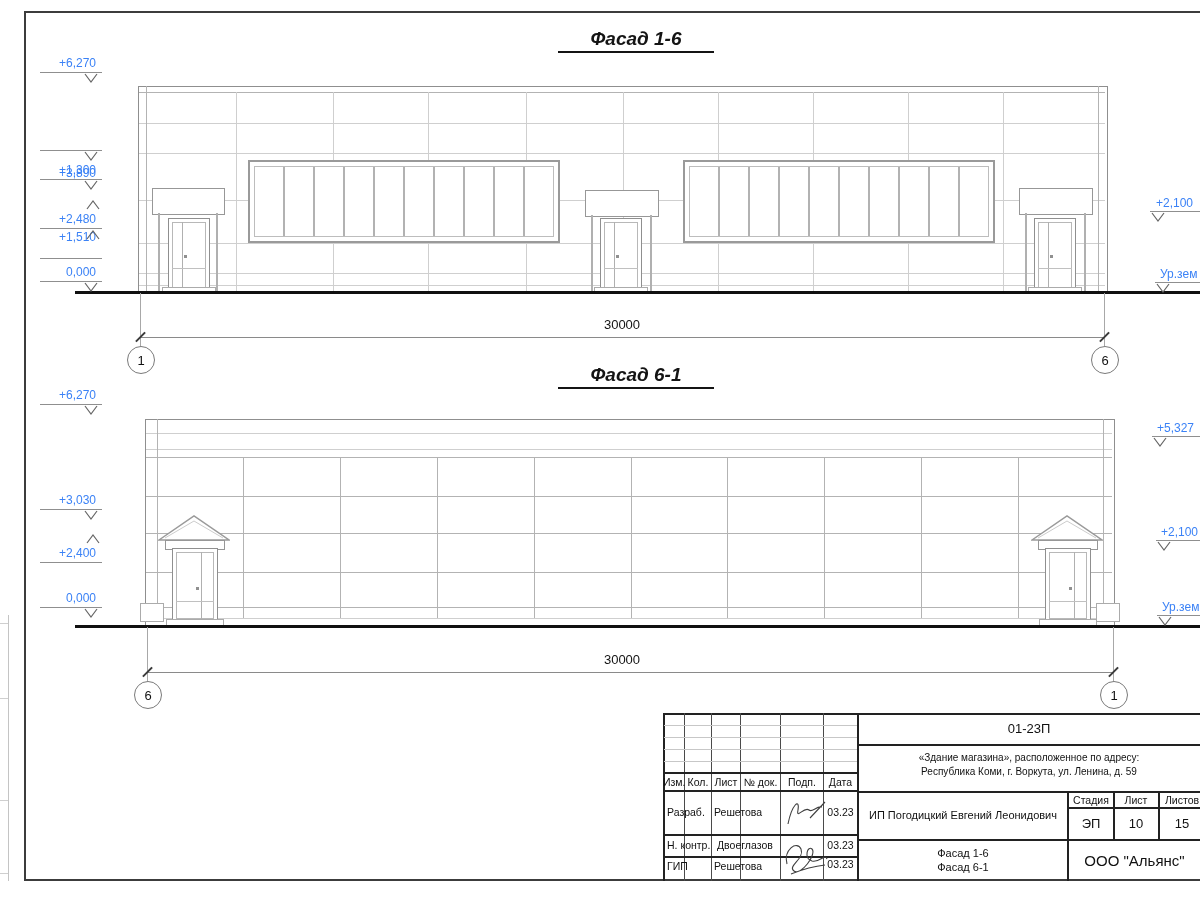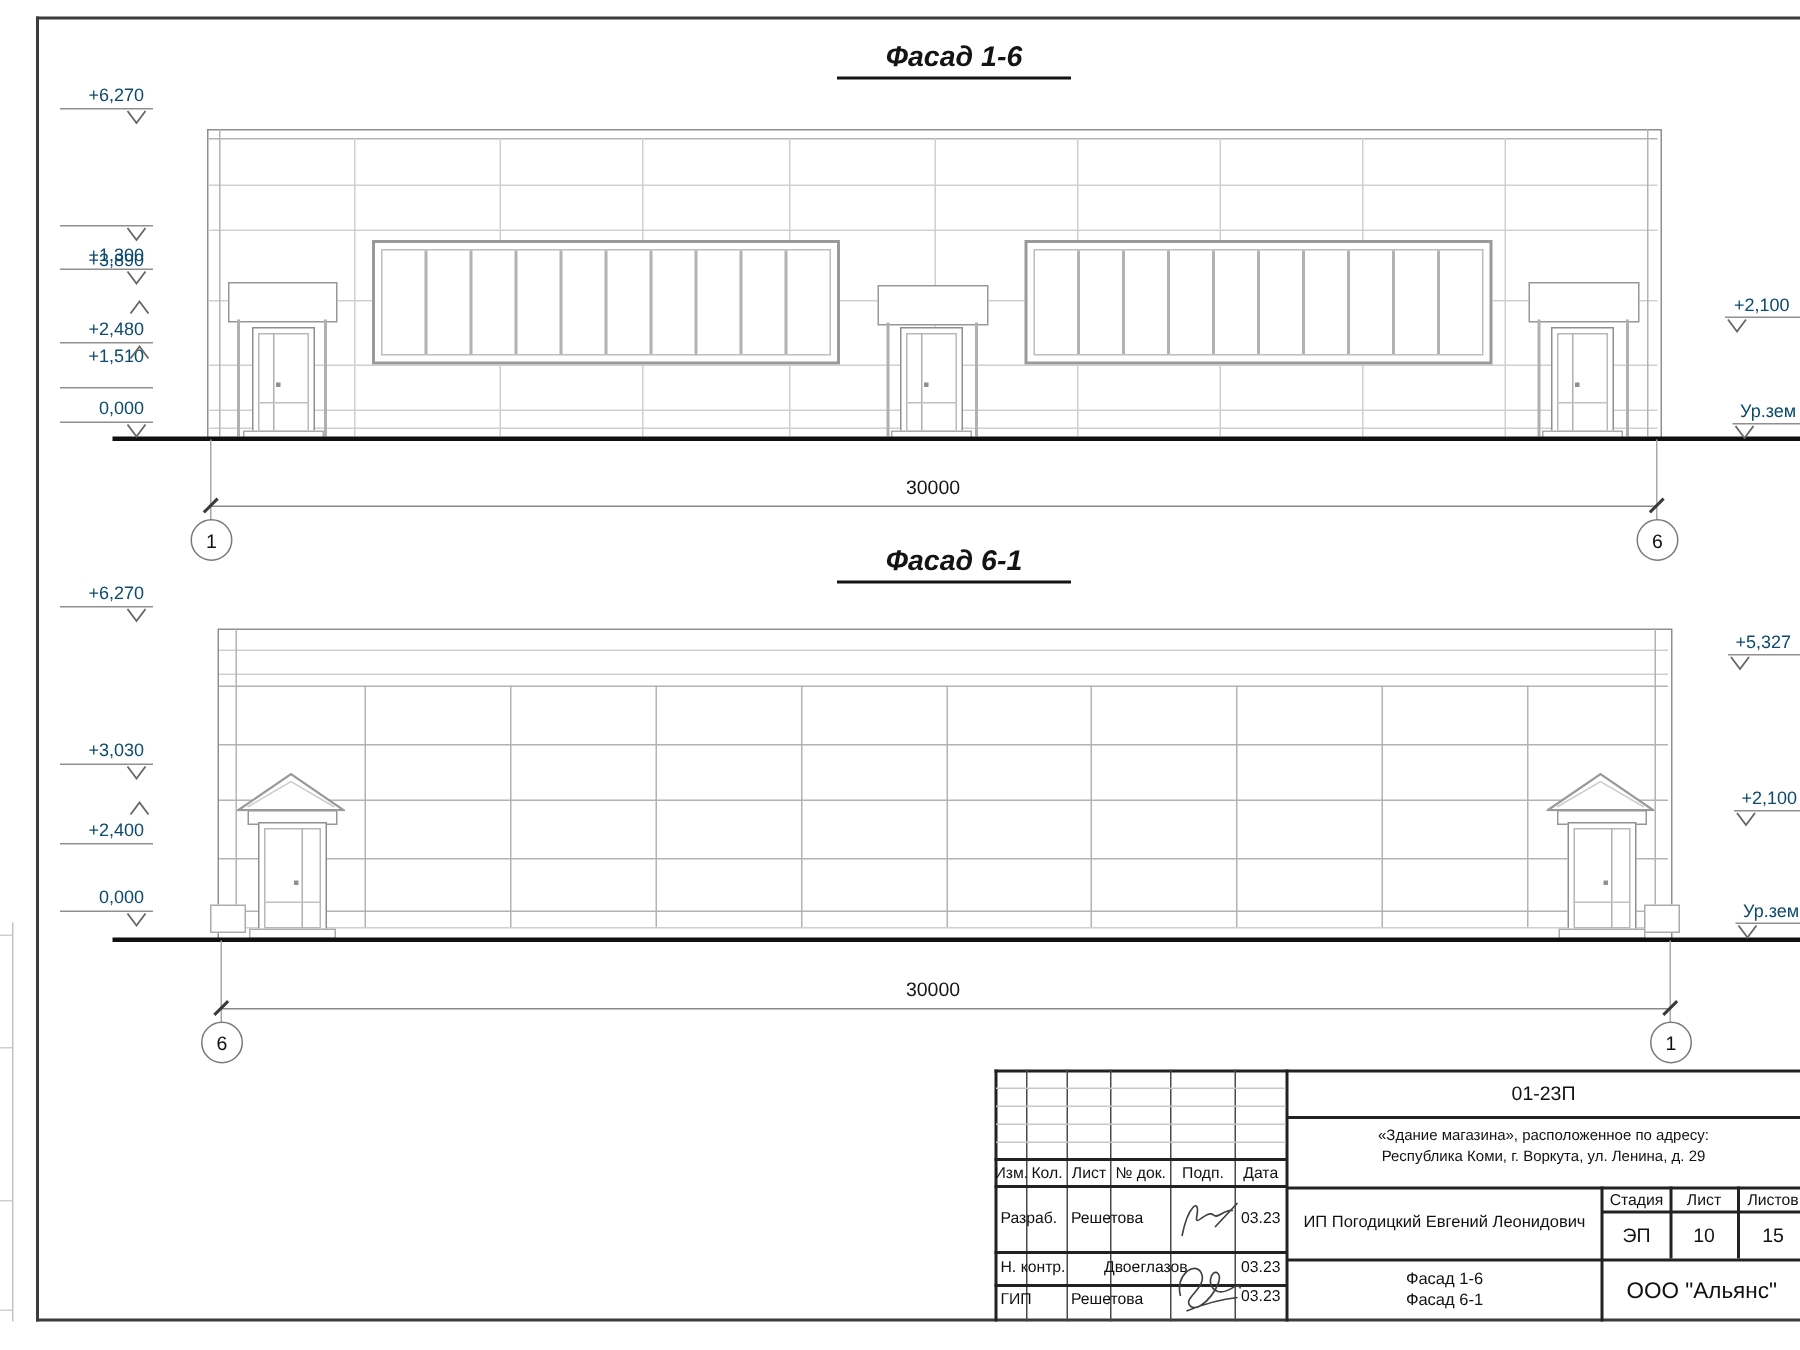--- a/index.html
+++ b/index.html
@@ -21,21 +21,21 @@
   .post{position:absolute;width:2px;background:#b0b0b0;}
   .door{position:absolute;border:1px solid #8f8f8f;background:#fff;}
   .d-in{position:absolute;left:3px;top:3px;right:3px;bottom:3px;border:1px solid #b8b8b8;}
   .d-div{position:absolute;top:3px;bottom:3px;width:1px;background:#b0b0b0;}
   .d-rail{position:absolute;left:3px;right:3px;height:1px;background:#c0c0c0;}
   .d-handle{position:absolute;width:3px;height:3px;background:#909090;}
   .thresh{position:absolute;border:1px solid #ababab;background:#fff;}
   .base{position:absolute;border:1px solid #ababab;background:#fff;}
   .ftitle{position:absolute;font-size:19px;font-weight:bold;font-style:italic;color:#141414;
           border-bottom:2px solid #141414;padding:0 8px 1px 8px;text-align:center;white-space:nowrap;}
-  .elev-text{position:absolute;font-size:12px;color:#0c4a6e;white-space:nowrap;}
+  .elev-text{position:absolute;font-size:12px;color:#3b82f6;white-space:nowrap;}
   .elev-text.r{text-align:right;}
   .leader{position:absolute;height:1px;background:#8f8f8f;}
   .chev{position:absolute;}
   .dimline{position:absolute;height:1px;background:#8a8a8a;}
   .ext{position:absolute;width:1px;background:#a8a8a8;}
   .tick{position:absolute;width:13px;height:2px;background:#3a3a3a;transform:rotate(-45deg);}
   .dimtext{position:absolute;font-size:13px;color:#141414;text-align:center;}
   .bubble{position:absolute;width:26px;height:26px;border:1px solid #7a7a7a;border-radius:50%;background:#fff;
           display:flex;align-items:center;justify-content:center;font-size:13px;color:#111;}
   
@@ -357,36 +357,36 @@
     <div class="tb c" style="left:685px;top:776px;width:26px;">Кол.</div>
     <div class="tb c" style="left:712px;top:776px;width:28px;">Лист</div>
     <div class="tb c" style="left:741px;top:776px;width:39px;">№ док.</div>
     <div class="tb c" style="left:781px;top:776px;width:42px;">Подп.</div>
     <div class="tb c" style="left:824px;top:776px;width:33px;">Дата</div>
 
     <div class="tb" style="left:667px;top:806px;">Разраб.</div>
     <div class="tb" style="left:714px;top:806px;">Решетова</div>
     <div class="tb c" style="left:824px;top:806px;width:33px;">03.23</div>
     <div class="tb" style="left:667px;top:839px;">Н. контр.</div>
-    <div class="tb" style="left:736px;top:839px;">Двоеглазов</div>
+    <div class="tb" style="left:717px;top:839px;">Двоеглазов</div>
     <div class="tb c" style="left:824px;top:839px;width:33px;">03.23</div>
     <div class="tb" style="left:667px;top:860px;">ГИП</div>
     <div class="tb" style="left:714px;top:860px;">Решетова</div>
     <div class="tb c" style="left:824px;top:858px;width:33px;">03.23</div>
 
     <svg class="abs" style="left:782px;top:794px;" width="46" height="38">
       <path d="M6 30 C10 10 18 4 16 16 C14 26 22 12 27 16 C30 19 34 12 40 13 M28 24 L43 8" fill="none" stroke="#3f3f3f" stroke-width="1.1"></path>
     </svg>
     <svg class="abs" style="left:779px;top:836px;" width="52" height="42">
       <path d="M8 28 C4 14 18 4 22 13 C26 23 8 30 15 35 C22 40 38 18 33 13 C29 9 24 22 33 25 C41 27 46 17 48 23 M12 38 C22 34 36 30 46 29" fill="none" stroke="#3f3f3f" stroke-width="1.1"></path>
     </svg>
 
     <div class="tb big c" style="left:859px;top:721px;width:340px;">01-23П</div>
     <div class="tb c" style="left:859px;top:752px;width:340px;font-size:10px;">«Здание магазина», расположенное по адресу:</div>
-    <div class="tb c" style="left:859px;top:766px;width:340px;font-size:10px;">Республика Коми, г. Воркута, ул. Ленина, д. 29</div>
+    <div class="tb c" style="left:859px;top:766px;width:340px;font-size:10px;">Республика Коми, г. Воркута, ул. Ленина, д. 59</div>
     <div class="tb c" style="left:860px;top:809px;width:206px;font-size:11px;">ИП Погодицкий Евгений Леонидович</div>
     <div class="tb c" style="left:1069px;top:794px;width:44px;">Стадия</div>
     <div class="tb c" style="left:1114px;top:794px;width:44px;">Лист</div>
     <div class="tb c" style="left:1160px;top:794px;width:44px;">Листов</div>
     <div class="tb big c" style="left:1069px;top:816px;width:44px;">ЭП</div>
     <div class="tb big c" style="left:1114px;top:816px;width:44px;">10</div>
     <div class="tb big c" style="left:1160px;top:816px;width:44px;">15</div>
     <div class="tb c" style="left:860px;top:847px;width:206px;font-size:11px;">Фасад 1-6</div>
     <div class="tb c" style="left:860px;top:861px;width:206px;font-size:11px;">Фасад 6-1</div>
     <div class="tb huge c" style="left:1069px;top:852px;width:131px;">ООО "Альянс"</div>

